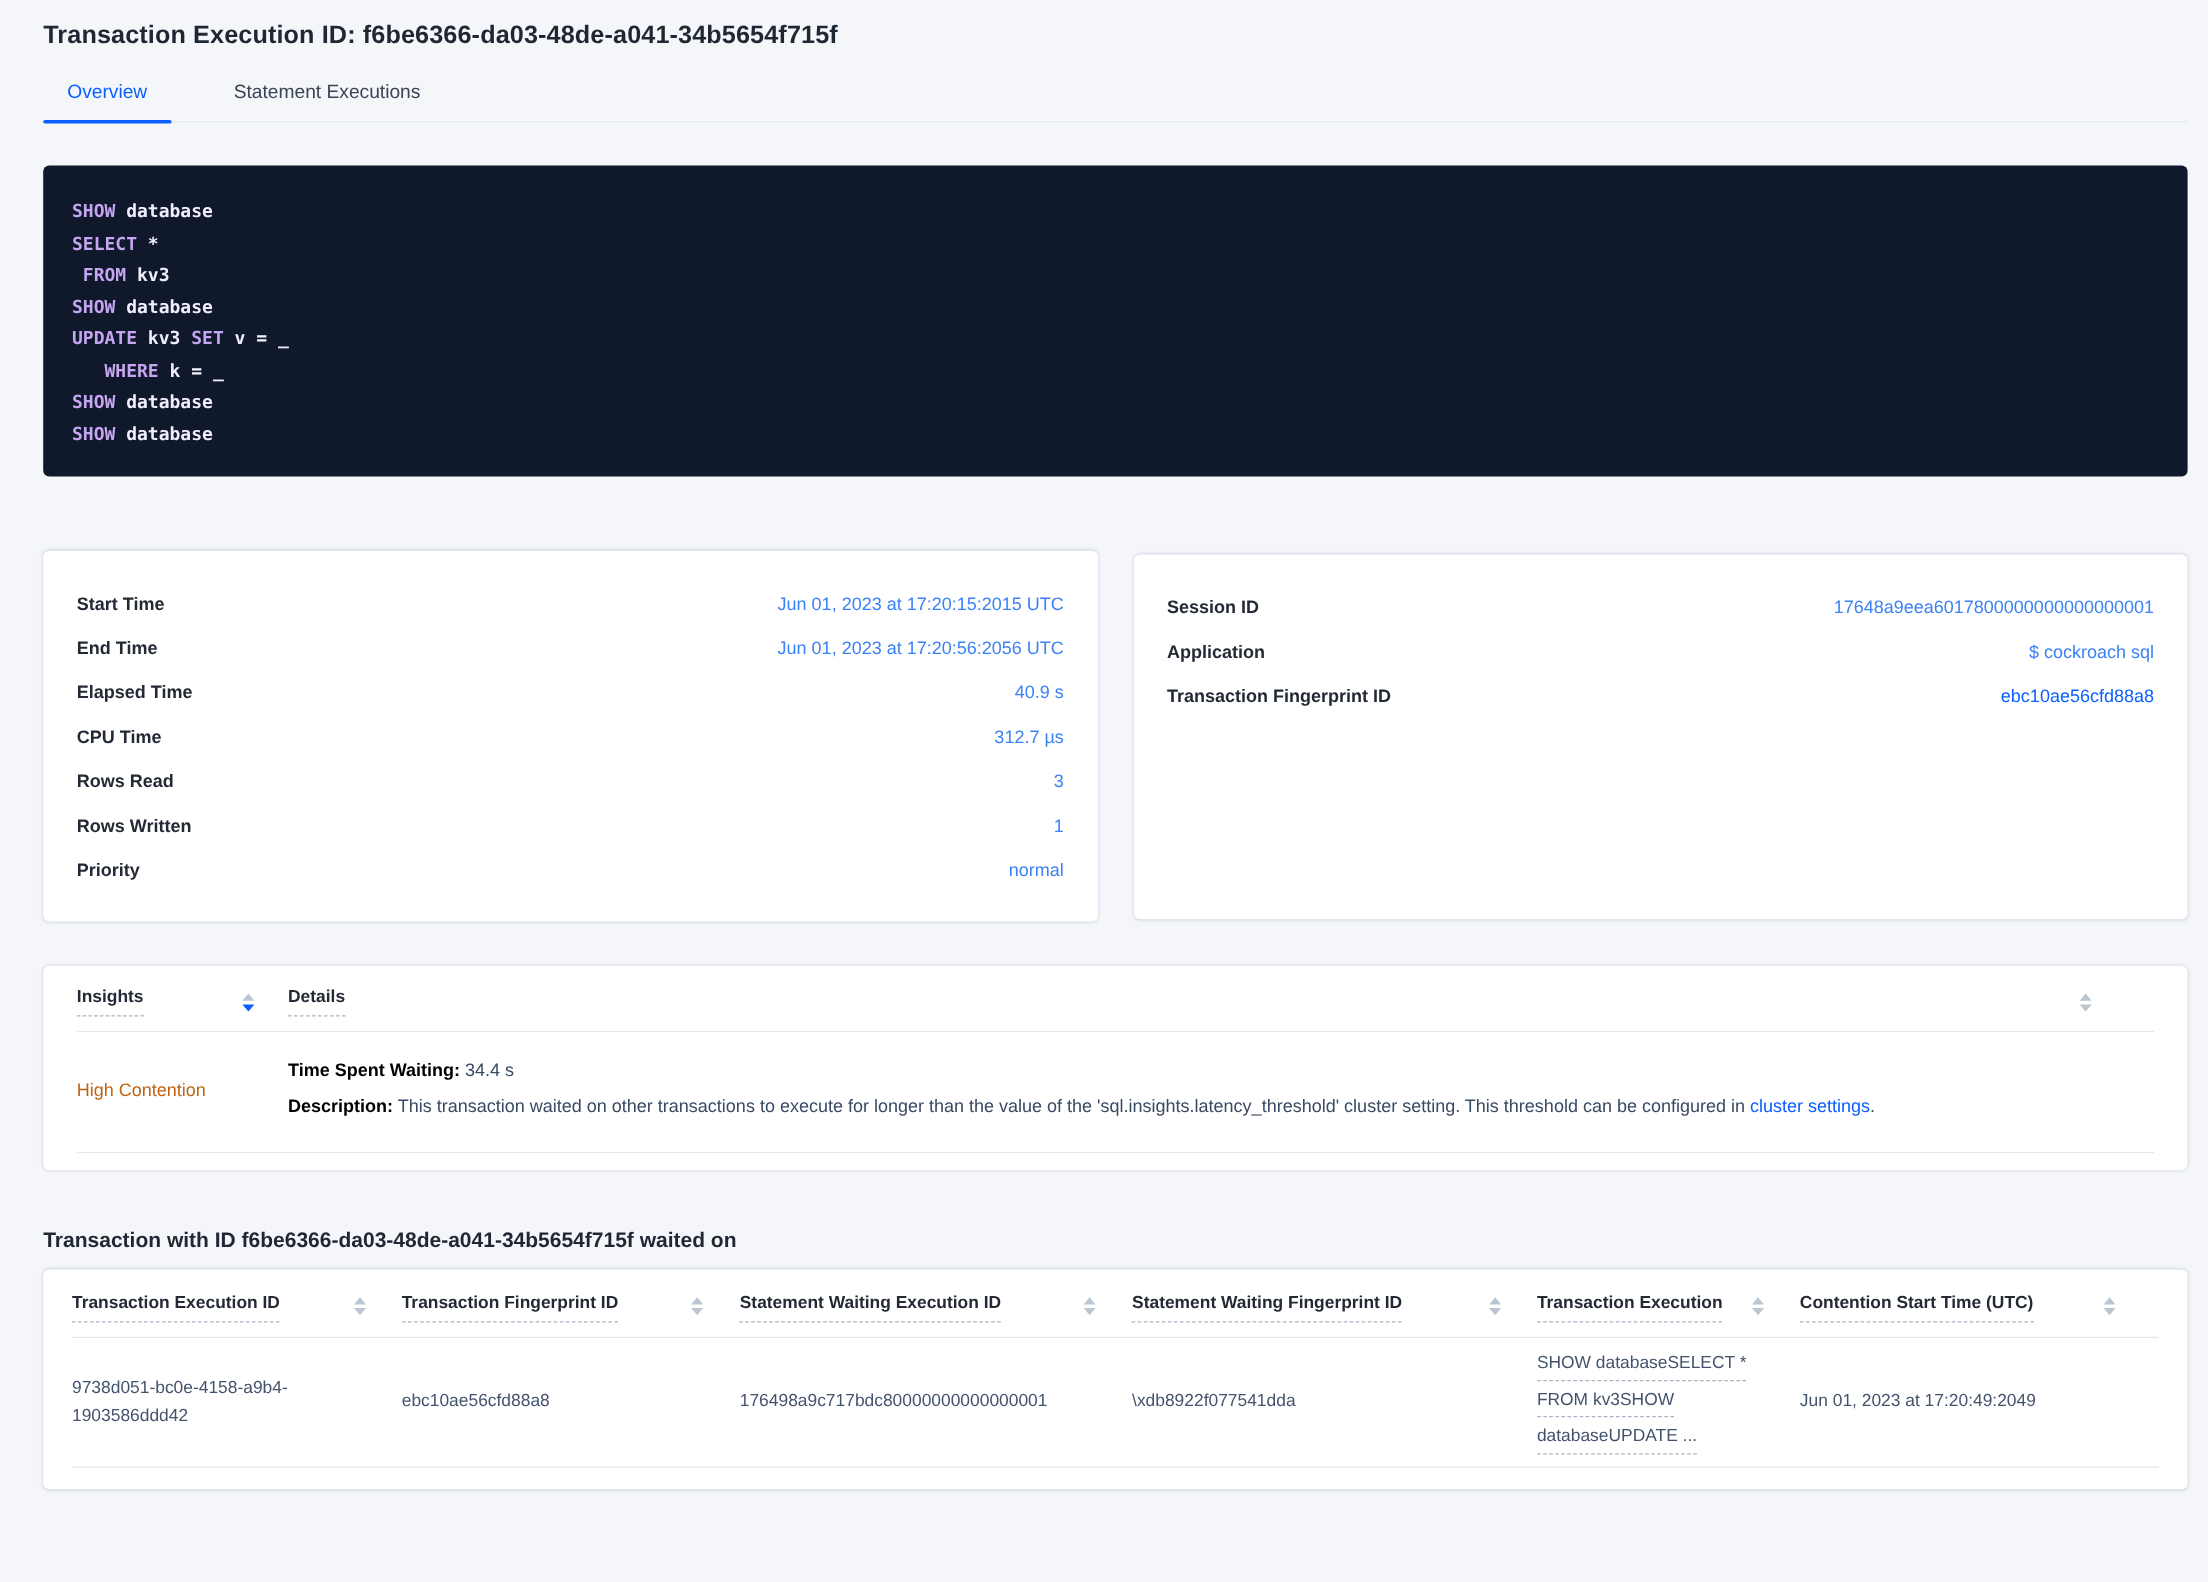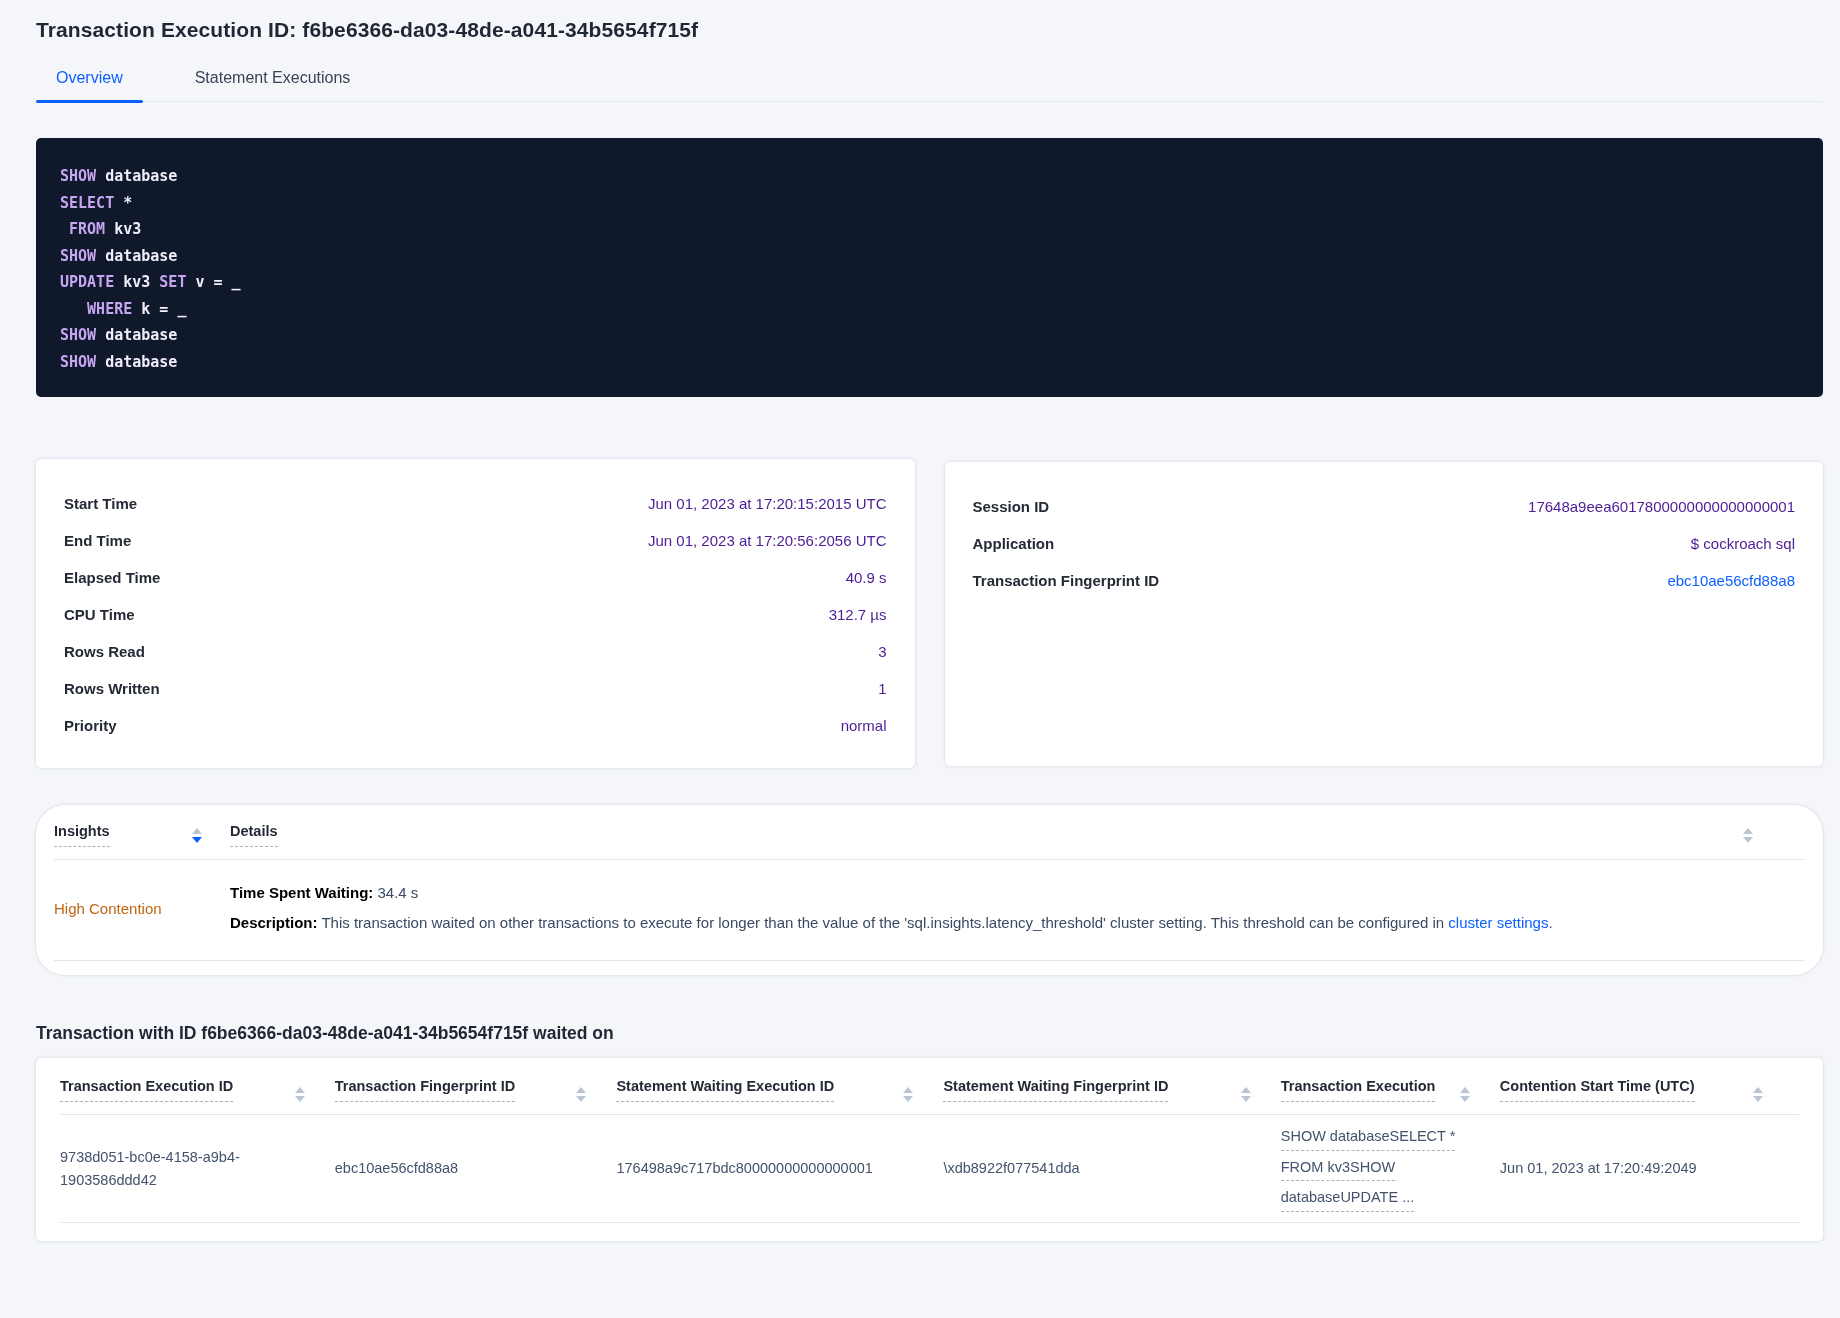--- a/index.html
+++ b/index.html
@@ -39,25 +39,25 @@
   .card {
     background:#fff; border-radius:5px;
     box-shadow:0 0 3px rgba(72,91,115,.25);
   }
   .cards { display:flex; gap:30px; margin-top:62px; align-items:center; }
   .cards .card { flex:1; padding:26px 28px 24px; }
   .card.rightcard { min-height:304px; }
 
   .srow { display:flex; justify-content:space-between; align-items:baseline; padding:10px 0; }
   .slabel { font-size:15px; font-weight:bold; color:#242a35; }
-  .svalue { font-size:15px; color:#4c1d95; text-align:right; }
+  .svalue { font-size:15px; color:#3b82f6; text-align:right; }
   .svalue.link { color:#0b5fff; cursor:pointer; }
 
   
-  .insights { margin-top:37px; padding:18px 18px 14px;border-radius:29px; }
+  .insights { margin-top:37px; padding:18px 28px 14px; }
   .ins-grid { display:grid; grid-template-columns:176px 1fr; align-items:center; }
   .ins-head { padding-bottom:12px; border-bottom:1px solid #e2e7ef; }
   .hcell { display:flex; align-items:center; }
   .hdr {
     font-size:14.5px; font-weight:bold; color:#242a35;
     border-bottom:1px dashed #a7b3c2; padding-bottom:7px; cursor:pointer;
   }
   .sort { display:inline-flex; flex-direction:column; align-items:center; margin-left:auto; cursor:pointer; }
   .tri { width:0; height:0; border-left:5px solid transparent; border-right:5px solid transparent; }
   .tri.up   { border-bottom:6px solid #bcc5d2; margin-bottom:3px; }
@@ -70,21 +70,21 @@
   .details p + p { margin-top:7px; }
   .details b { color:#000000; }
   a.blue { color:#0b5fff; text-decoration:none; cursor:pointer; }
 
   
   h2.waited { margin-top:48px; font-size:17.5px; font-weight:bold; color:#1f2733; }
 
   .tablecard { margin-top:14px; padding:20px 24px 18px; }
   .t-grid { display:grid; grid-template-columns:15.8% 16.2% 18.8% 19.4% 12.6% auto; }
   .t-head { padding-bottom:12px; border-bottom:1px solid #e2e7ef; }
-  .t-head .hcell { padding-right:30px; align-items:flex-end; }
+  .t-head .hcell { padding-right:30px; align-items:flex-start; }
   .t-head .sort { margin-top:3px; }
   .t-row { border-bottom:1px solid #e2e7ef; align-items:center; min-height:108px; }
   .tcell { font-size:14.5px; color:#44536c; padding-right:30px; line-height:1.55; }
   .tcell.wrap { max-width:210px; overflow-wrap:break-word; }
   .stmt-line {
     display:table; border-bottom:1px dashed #a7b3c2;
     padding-bottom:2px; margin-bottom:5px; cursor:pointer; white-space:nowrap;
   }
   .stmt-line:last-child { margin-bottom:0; }
 </style>

